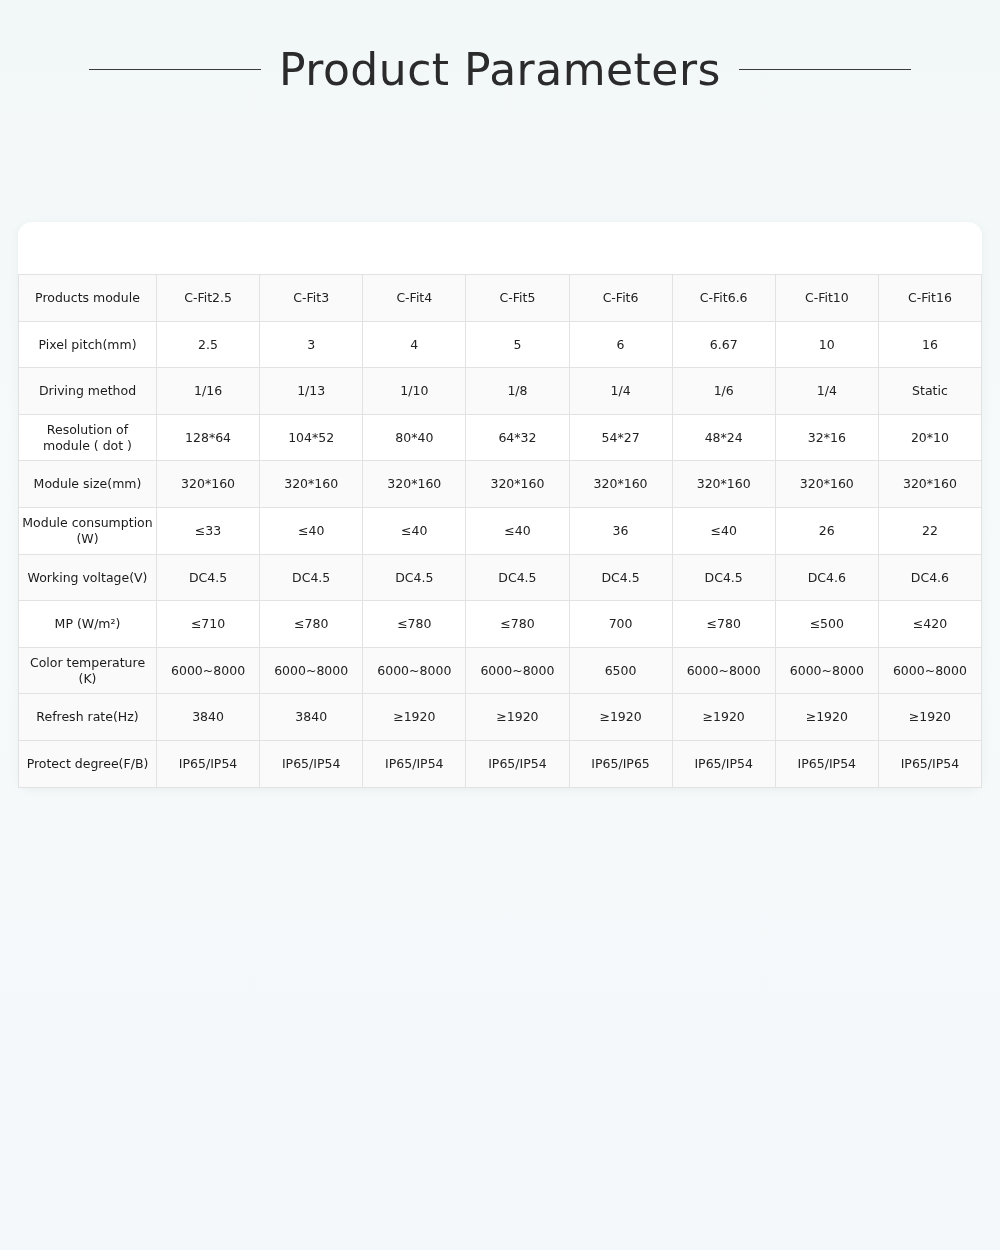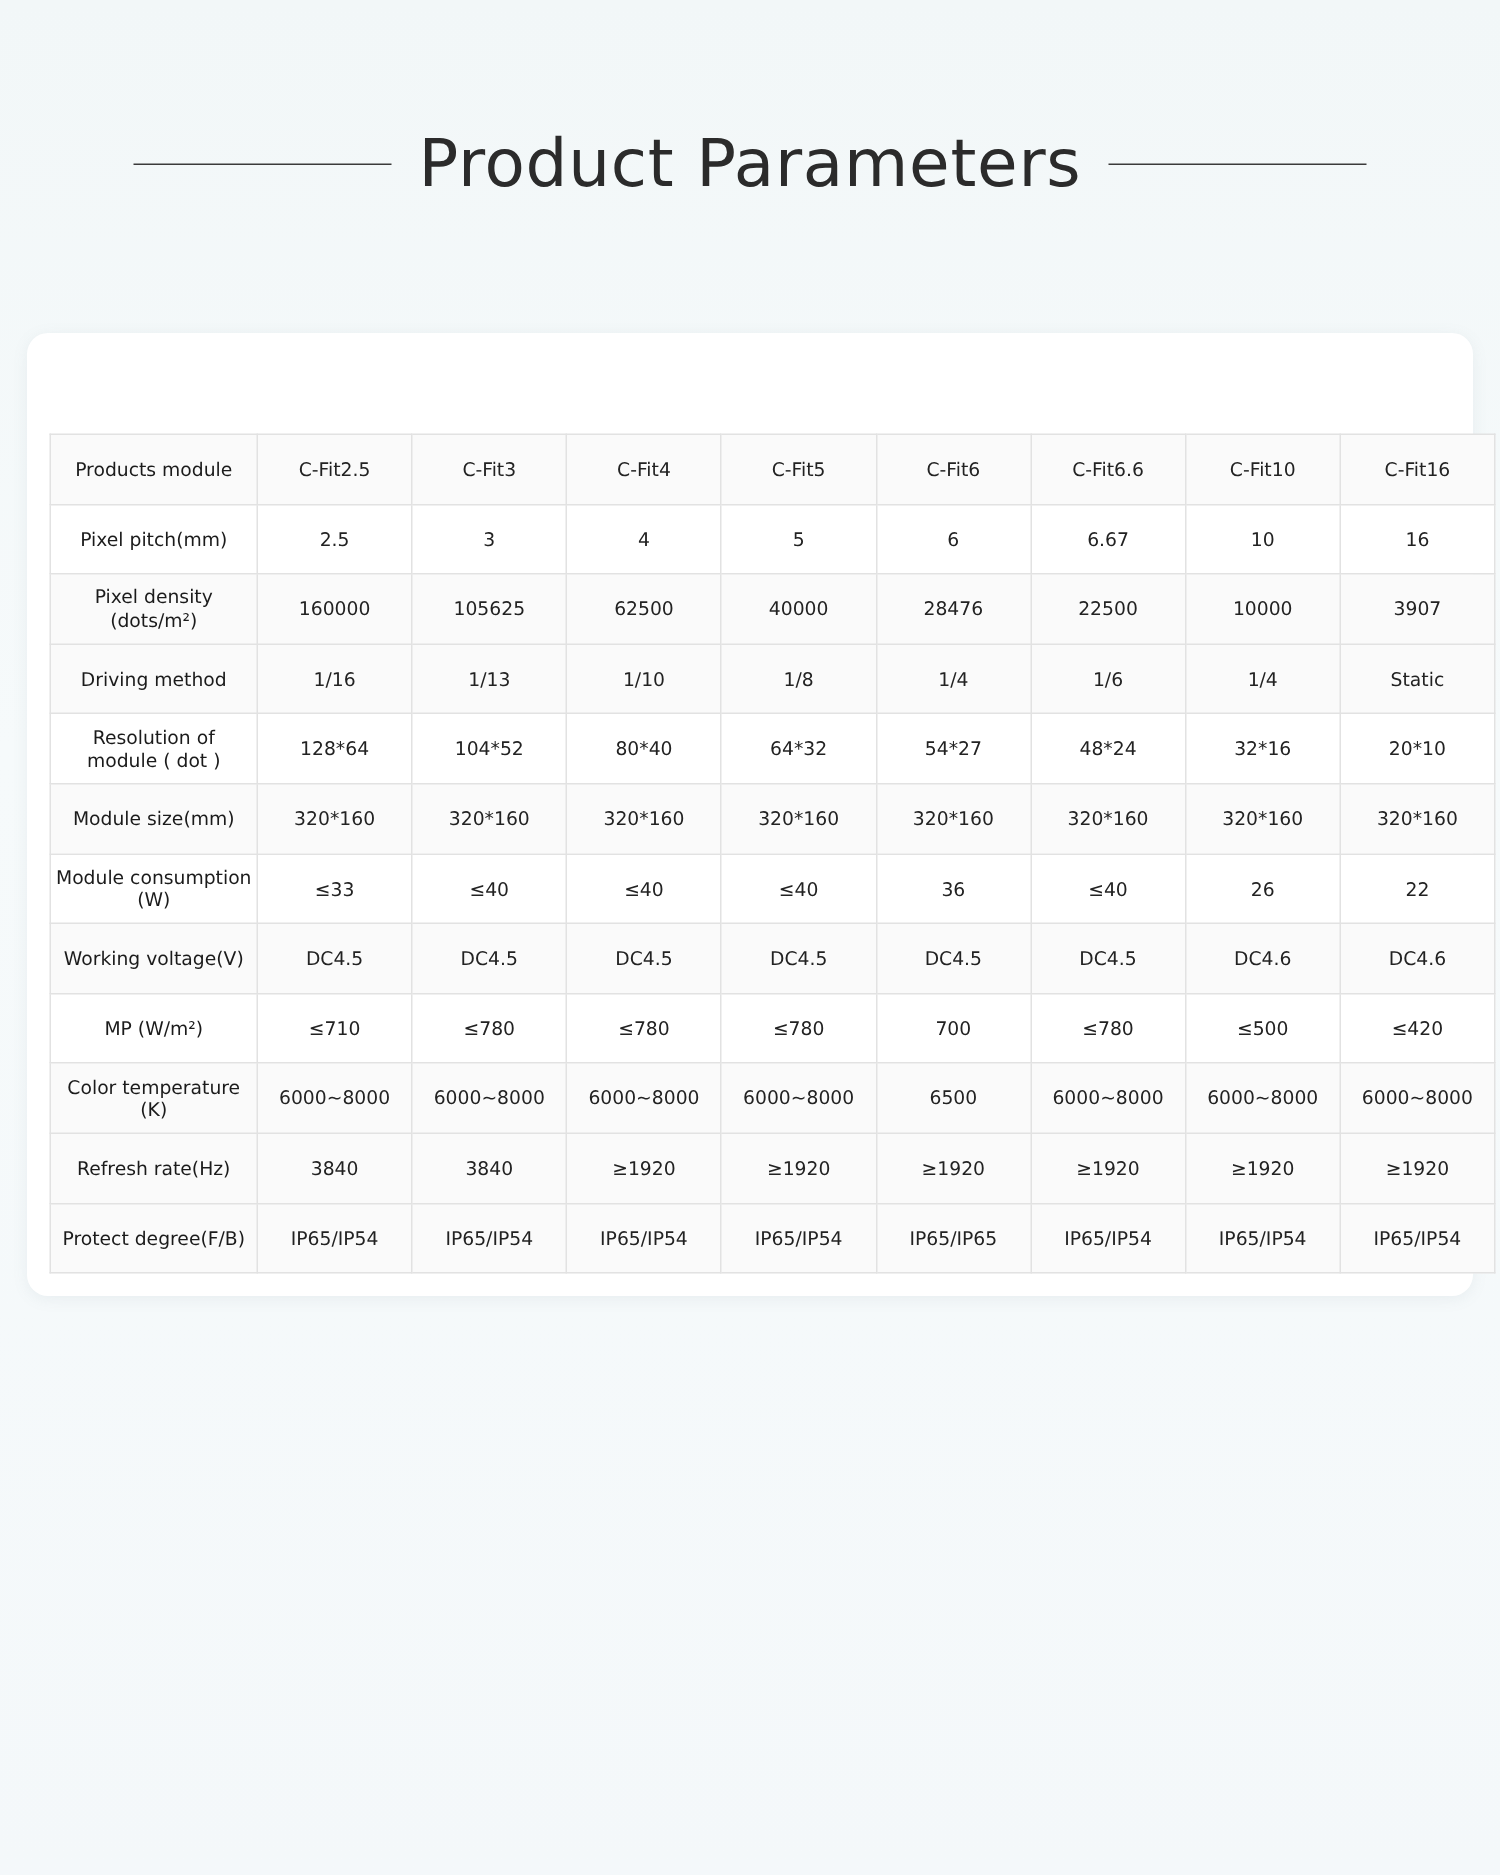--- a/index.html
+++ b/index.html
@@ -20,21 +20,21 @@
     height: 1250px;
     background: linear-gradient(180deg, #f2f7f8 0%, #f6fafb 40%, #f4f8fa 100%);
     box-sizing: border-box;
   }
   
   .title-block {
     display: flex;
     align-items: center;
     justify-content: center;
     gap: 18px;
-    padding-top: 84px;
+    padding-top: 44px;
     padding-bottom: 0;
   }
   .title-rule {
     height: 1px;
     background: #3a3a3a;
     width: 172px;
     flex: 0 0 auto;
   }
   .page-title {
     font-size: 44px;
@@ -53,21 +53,21 @@
     background: #ffffff;
     border-radius: 14px;
     box-shadow: 0 2px 10px rgba(120, 140, 150, 0.10);
     padding: 52px 0 0 0;
     box-sizing: border-box;
   }
   table.params {
     border-collapse: collapse;
     table-layout: fixed;
     width: 964px;
-    margin: 15px;
+    margin: 0;
   }
   table.params td {
     border: 1px solid #e2e2e2;
     text-align: center;
     vertical-align: middle;
     font-size: 12.5px;
     color: #222;
     height: 46.6px;
     padding: 2px 3px;
     line-height: 1.25;
@@ -116,31 +116,20 @@
             <td>2.5</td>
             <td>3</td>
             <td>4</td>
             <td>5</td>
             <td>6</td>
             <td>6.67</td>
             <td>10</td>
             <td>16</td>
           </tr>
           <tr class="odd">
-            <td class="rowhead">Pixel density (dots/m²)</td>
-            <td>160000</td>
-            <td>105625</td>
-            <td>62500</td>
-            <td>40000</td>
-            <td>28476</td>
-            <td>22500</td>
-            <td>10000</td>
-            <td>3907</td>
-          </tr>
-          <tr class="odd">
             <td class="rowhead">Driving method</td>
             <td>1/16</td>
             <td>1/13</td>
             <td>1/10</td>
             <td>1/8</td>
             <td>1/4</td>
             <td>1/6</td>
             <td>1/4</td>
             <td>Static</td>
           </tr>

